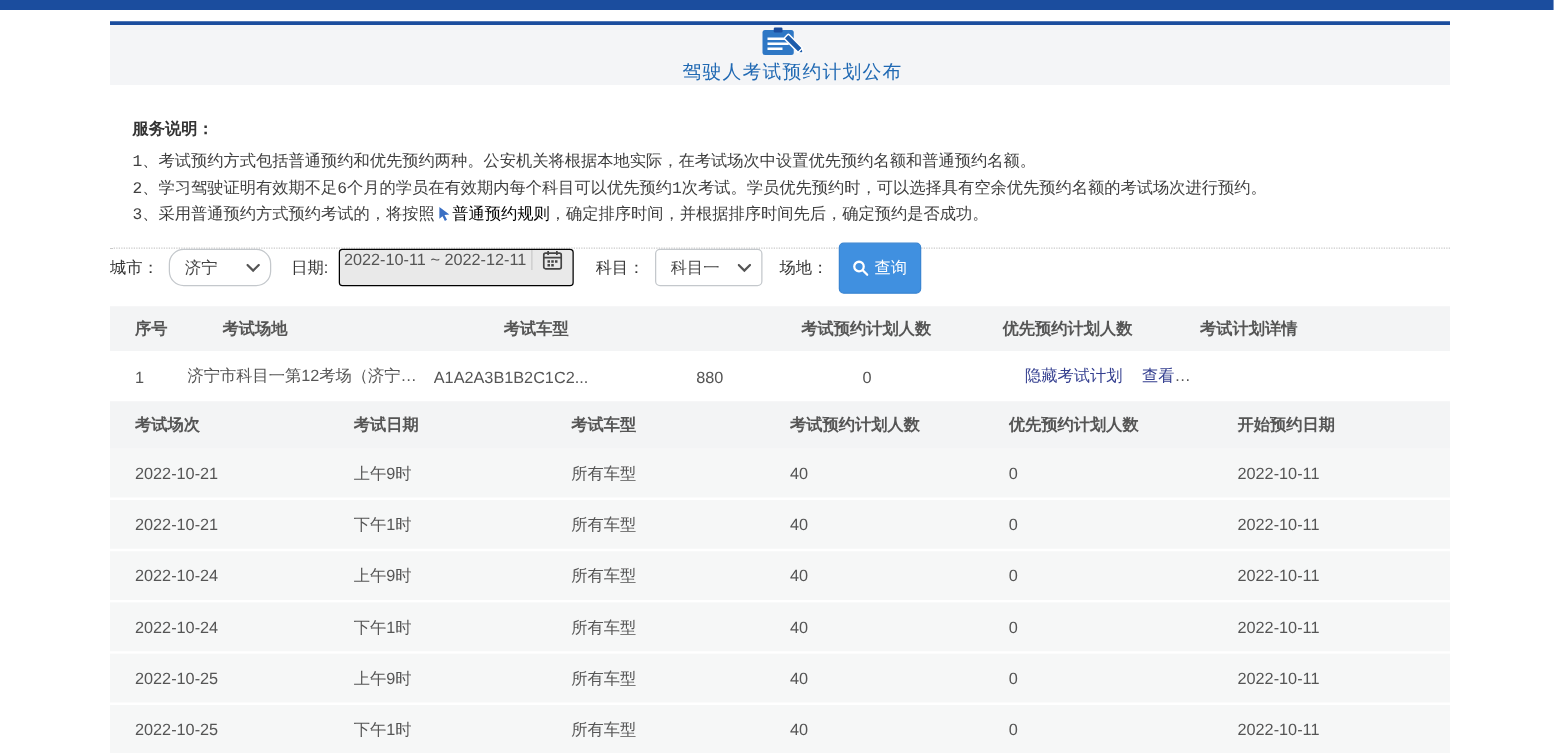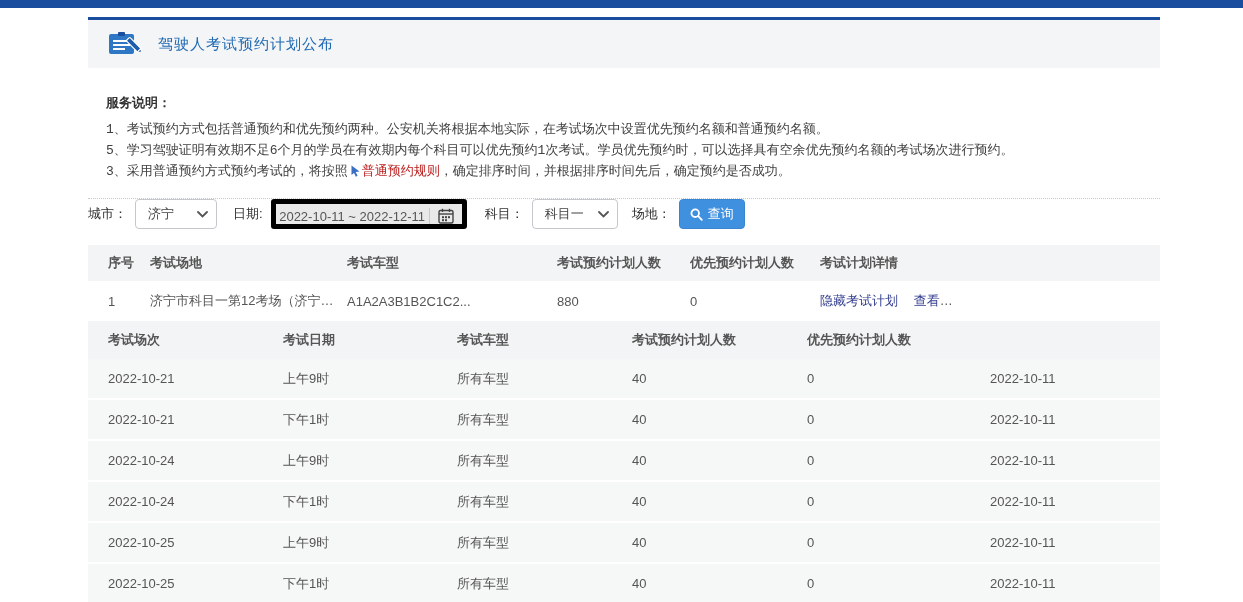--- a/index.html
+++ b/index.html
@@ -3,62 +3,62 @@
 <meta charset="utf-8">
 <style>
   * { margin:0; padding:0; box-sizing:border-box; }
   html,body { width:1243px; height:602px; overflow:hidden; background:#fff;
     font-family:"Liberation Sans", sans-serif; font-size:13px; color:#404040; }
   .topbar { width:100%; height:8px; background:#1b4d9e; }
   .container { position:absolute; left:88px; top:17px; width:1072px; }
 
   
   .page-header { height:51px; background:#f4f5f7; border-top:3px solid #1b4d9e;
-    display:flex; align-items:center; padding-left:20px; }
+    display:flex; align-items:center; padding-left:20px;flex-direction:column; }
   .doc-icon { display:inline-flex; margin-right:14px; }
   .page-title { color:#2069b3; font-size:15px; letter-spacing:1px; }
 
   
   .notice { padding:26px 2px 0 18px;font-family:Liberation Mono, monospace; }
   .notice-heading { font-weight:bold; color:#333; margin-bottom:7px; }
   .notice-line { line-height:21px; color:#404040; }
-  .rule-link { color:#b91c1c; text-decoration:none; cursor:pointer;text-align:center; }
+  .rule-link { color:#000000; text-decoration:none; cursor:pointer;text-align:center; }
   .pointer-icon { display:inline-block; margin:0 1px 0 2px; vertical-align:-2px; }
 
   .divider { border-bottom:1px dotted #c9c9c9; margin-top:14px; }
 
   
   .filter-bar { display:flex; align-items:center; height:30px; }
   .f-label { color:#333; margin-right:8px; white-space:nowrap; }
   .select { height:30px; background:#fff; border:1px solid #c4c8cc; border-radius:4px;
     display:flex; align-items:center; justify-content:space-between;
     padding:0 8px 0 12px; cursor:pointer; color:#444; }
-  .sel-city { width:82px; margin-right:16px; }
+  .sel-city { width:82px; margin-right:16px;border-radius:12px; }
   .sel-subject { width:86px; margin-right:14px; }
   .sel-venue { width:207px; margin-right:14px; }
   .chev { display:inline-flex; }
-  .date-group { height:30px; background:#e9e9e9; border:5px solid #000000; border-radius:3px;
-    display:flex; align-items:flex-end; margin-right:18px; cursor:pointer; }
+  .date-group { height:30px; background:#e9e9e9; border:1px solid #000000; border-radius:3px;
+    display:flex; align-items:flex-start; margin-right:18px; cursor:pointer; }
   .date-text { width:153px; display:flex; align-items:center; justify-content:center;
     color:#555; white-space:nowrap; }
   .cal-btn { width:33px; border-left:1px solid #c9c9c9; display:flex;
     align-items:center; justify-content:center; }
-  .search-btn { height:30px; width:66px; background:#4090e0; border:1px solid #3a85d2;
+  .search-btn { height:41px; width:66px; background:#4090e0; border:1px solid #3a85d2;
     border-radius:4px; color:#fff; font-size:13px; cursor:pointer;
     display:flex; align-items:center; justify-content:center; gap:5px;
     font-family:"Liberation Sans", sans-serif; }
 
   
   .grid-main { display:grid; grid-template-columns:42px 197px 210px 133px 130px 142px 1fr;
     padding-left:20px; align-items:center; }
   .grid-sub  { display:grid; grid-template-columns:175px 174px 175px 175px 183px 1fr;
     padding-left:20px; align-items:center; }
   .site-table { margin-top:16px; }
   .thead { background:#f3f4f5; color:#555; font-weight:bold; }
-  .site-table .thead { height:36px; }
+  .site-table .thead { height:36px;gap:28px; }
   .site-row { height:40px; background:#fff; color:#555; }
   .plan-table .thead { height:38px; }
   .plan-row { height:41px; background:#f6f7f7; border-bottom:2px solid #fff; color:#555; }
   .row-link { color:#333e8f; text-decoration:none; cursor:pointer;font-family:Liberation Serif, serif; }
   .row-link + .row-link { margin-left:12px; }
   .cell { overflow:hidden; white-space:nowrap; text-overflow:ellipsis; padding-right:6px; }
 </style>
 </head>
 <body>
 
@@ -79,21 +79,21 @@
           <path d="M27 25 L24.5 22 L29.5 22 Z" fill="#1d5cab" stroke="#ffffff" stroke-width="1"></path>
         </g>
       </svg>
     </span>
     <span class="page-title">驾驶人考试预约计划公布</span>
   </div>
 
   <div class="notice">
     <div class="notice-heading">服务说明：</div>
     <div class="notice-line">1、考试预约方式包括普通预约和优先预约两种。公安机关将根据本地实际，在考试场次中设置优先预约名额和普通预约名额。</div>
-    <div class="notice-line">5、学习驾驶证明有效期不足6个月的学员在有效期内每个科目可以优先预约1次考试。学员优先预约时，可以选择具有空余优先预约名额的考试场次进行预约。</div>
+    <div class="notice-line">2、学习驾驶证明有效期不足6个月的学员在有效期内每个科目可以优先预约1次考试。学员优先预约时，可以选择具有空余优先预约名额的考试场次进行预约。</div>
     <div class="notice-line"><span>3、采用普通预约方式预约考试的，将按照</span><a class="rule-link"><span class="pointer-icon"><svg width="11" height="12" viewBox="0 0 11 12">
               <path d="M1.5 0.5 L9.5 6.5 L5.6 7 L7.6 10.8 L5.9 11.7 L4 7.9 L1.5 10 Z" fill="#3a6fc4"></path>
             </svg></span><span>普通预约规则</span></a><span>，确定排序时间，并根据排序时间先后，确定预约是否成功。</span></div>
   </div>
 
   <div class="divider"></div>
 
   <div class="filter-bar">
     <span class="f-label">城市：</span>
     <div class="select sel-city">
@@ -168,20 +168,21 @@
     </div>
   </div>
 
   <div class="plan-table">
     <div class="thead grid-sub">
       <div class="cell">考试场次</div>
       <div class="cell">考试日期</div>
       <div class="cell">考试车型</div>
       <div class="cell">考试预约计划人数</div>
       <div class="cell">优先预约计划人数</div>
+      <div class="cell">开始预约日期</div>
     </div>
     <div>
         <div class="plan-row grid-sub">
           <div class="cell">2022-10-21</div>
           <div class="cell">上午9时</div>
           <div class="cell">所有车型</div>
           <div class="cell">40</div>
           <div class="cell">0</div>
           <div class="cell">2022-10-11</div>
         </div>

